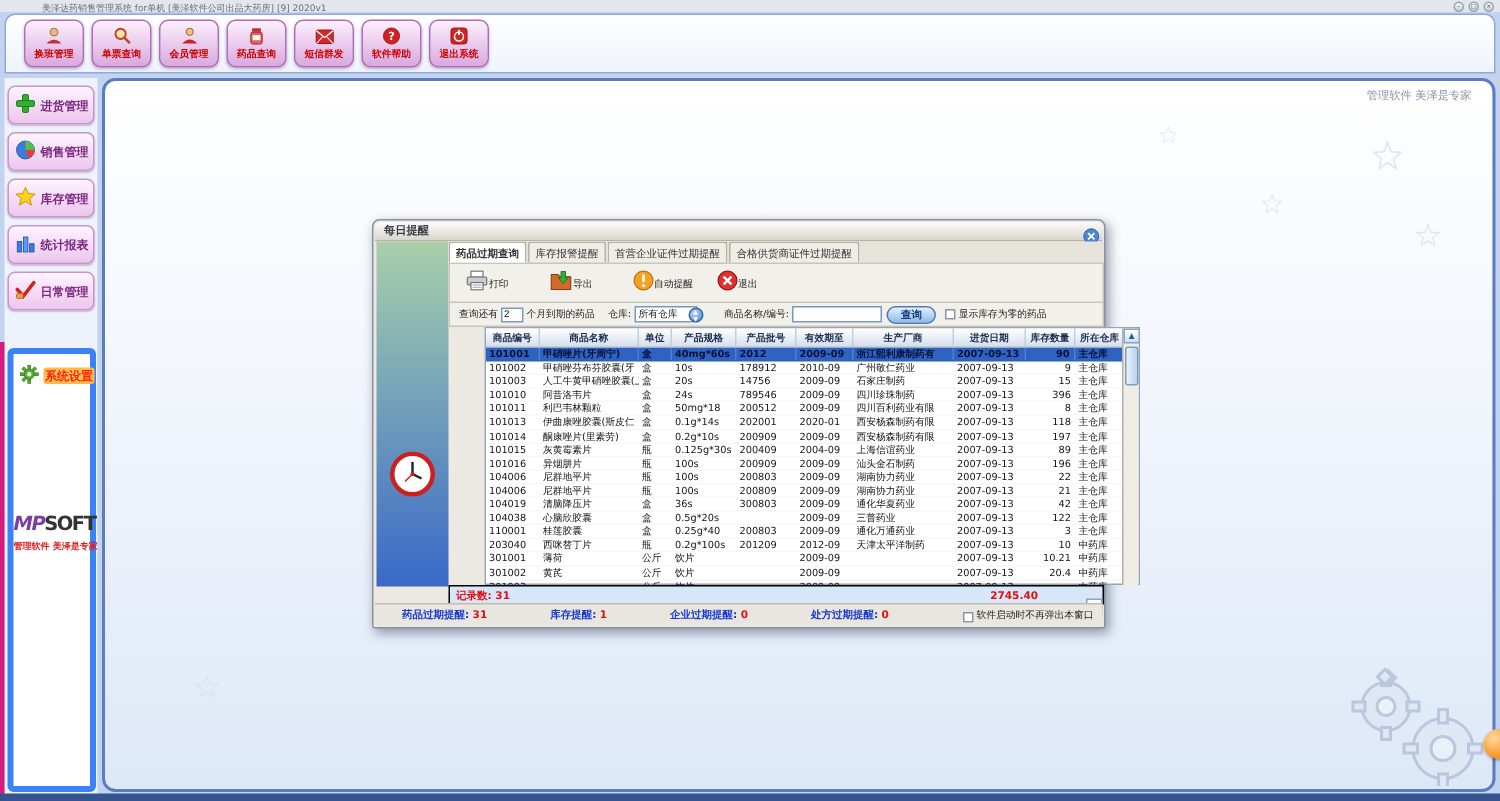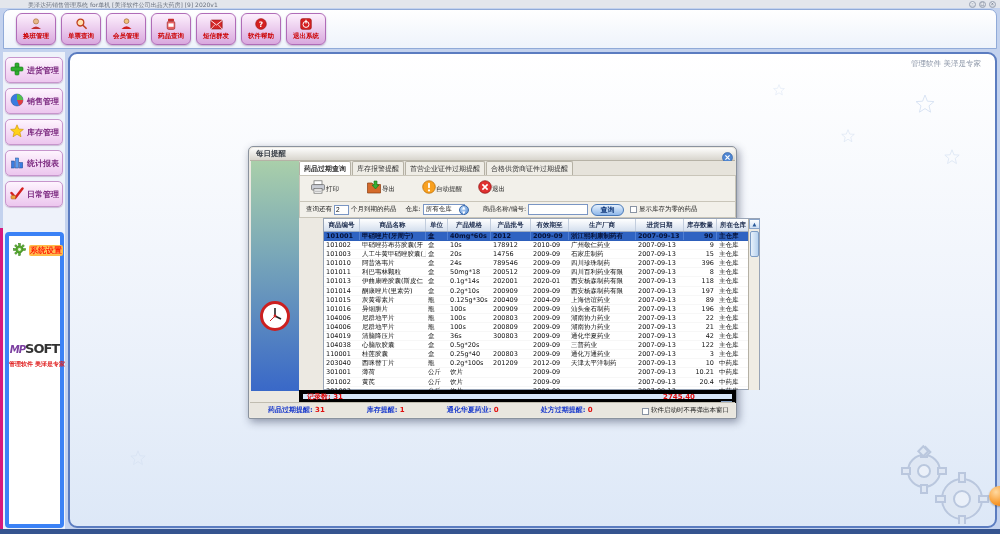--- a/index.html
+++ b/index.html
@@ -28,21 +28,21 @@
   .side-btn { margin:5px 2px; height:26px; border-radius:5px; border:1px solid #c795cc;
     background:linear-gradient(#fef4fe,#ecc6ee); display:flex; align-items:center; gap:3px; padding-left:4px;
     box-shadow:0 1px 1px rgba(120,60,130,.3); cursor:pointer; }
   .side-label { font-size:8px; font-weight:bold; color:#7c2a80; white-space:nowrap; }
   .side-panel { position:absolute; left:2px; top:180px; width:59px; height:296px; background:#ffffff;
     border:4px solid #3b82f6; border-radius:4px; }
   .settings-row { display:flex; align-items:center; gap:3px; padding:5px 0 0 4px; cursor:pointer; }
   .settings-label { font-size:8px; font-weight:bold; color:#ff2200; background:#ffb840; border-radius:2px; padding:0 1px;
     text-shadow:0 0 2px #ffe0a0; white-space:nowrap; }
   .logo-block { margin-top:78px; text-align:center; }
-  .logo-mp { font-size:10px; font-weight:bold; font-style:italic; color:#7b3fa0; letter-spacing:-1px; }
+  .logo-mp { font-size:13px; font-weight:bold; font-style:italic; color:#7b3fa0; letter-spacing:-1px; }
   .logo-soft { font-size:13px; font-weight:bold; color:#333333; letter-spacing:-1px; }
   .logo-tagline { font-size:6px; color:#e02020; font-weight:bold; margin-top:3px; white-space:nowrap; }
   .magenta-strip { position:absolute; left:0; top:228px; width:3px; height:302px; background:#d61a7e; }
 
   
   .workspace { position:absolute; left:68px; top:52px; width:929px; height:476px;
     border:2px solid #5b7cc0; border-radius:9px; background:linear-gradient(180deg,#ffffff 0%,#eef3fb 55%,#dde8f7 100%); }
   .watermark { position:absolute; right:14px; top:5px; font-size:7.5px; color:#8a94a6; }
   .deco-star { position:absolute; opacity:.5; }
   .gears { position:absolute; right:6px; bottom:2px; opacity:.9; }
@@ -94,21 +94,21 @@
   .grid-body { position:absolute; left:0; top:13px; width:425px; height:158px; overflow:hidden; cursor:default; }
   .grid-row { height:9.1px; border-bottom:1px solid rgba(0,0,0,.03); }
   .grid-row .c { font-size:6.5px; color:#111; line-height:9px; white-space:nowrap; overflow:hidden; padding-left:2px; }
   .grid-row .c8 { text-align:right; padding-right:3px; }
   .grid-row.selected { background:#2f63c2; }
   .grid-row.selected .c { color:#061238; font-weight:bold; border-right:1px solid #4f7fd4; }
   .vscroll { position:absolute; right:0; top:0; width:11px; height:171px; background:#efece4; border-left:1px solid #b4b0a4; }
   .sc-btn { width:11px; height:10px; background:linear-gradient(#fdfefe,#cfe0f4); border:1px solid #8aa4c8; font-size:5px; color:#2a5a9a; text-align:center; line-height:9px; cursor:pointer; }
   .sc-thumb { width:9px; height:26px; margin:2px auto; background:linear-gradient(90deg,#e8f1fb,#b8d2ee); border:1px solid #7d9cc4; border-radius:2px; cursor:grab; }
 
-  .totals-row { position:absolute; left:0; top:229px; width:437px; height:13px; background:#d7e6f8; border:4px solid #000000; display:flex; align-items:center; }
+  .totals-row { position:absolute; left:0; top:229px; width:437px; height:13px; background:#d7e6f8; border:1px solid #000000; display:flex; align-items:center; }
   .totals-records { font-size:7px; font-weight:bold; color:#e01010; padding-left:4px; }
   .totals-sum { position:absolute; left:328px; width:64px; text-align:right; font-size:7px; font-weight:bold; color:#e01010; }
   .totals-scbtn { position:absolute; right:0; top:0; }
 
   .dlg-status { position:absolute; left:1px; right:1px; bottom:1px; height:15px; background:#e9e6df; border-top:1px solid #c0bcb0;
     display:flex; align-items:center; gap:42px; padding-left:18px; font-size:7px; }
   .st-label { color:#1a3acc; font-weight:bold; }
   .st-val { color:#e01010; font-weight:bold; }
   .startup-chk { margin-left:auto; display:flex; align-items:flex-end; font-size:6.5px; color:#222; padding-right:6px; white-space:nowrap; cursor:pointer; }
 </style>
@@ -646,21 +646,21 @@
       </div>
     </div>
 
     <div class="dlg-status">
       <span style="display:flex; gap:42px;">
 
           <span><span class="st-label">药品过期提醒:</span> <span class="st-val">31</span></span>
 
           <span><span class="st-label">库存提醒:</span> <span class="st-val">1</span></span>
 
-          <span><span class="st-label">通化华夏药业:</span> <span class="st-val">0</span></span>
+          <span><span class="st-label">企业过期提醒:</span> <span class="st-val">0</span></span>
 
           <span><span class="st-label">处方过期提醒:</span> <span class="st-val">0</span></span>
         </span>
       <span class="startup-chk">
         <span class="chk"></span>
         <span>软件启动时不再弹出本窗口</span>
       </span>
     </div>
   </div>
 

